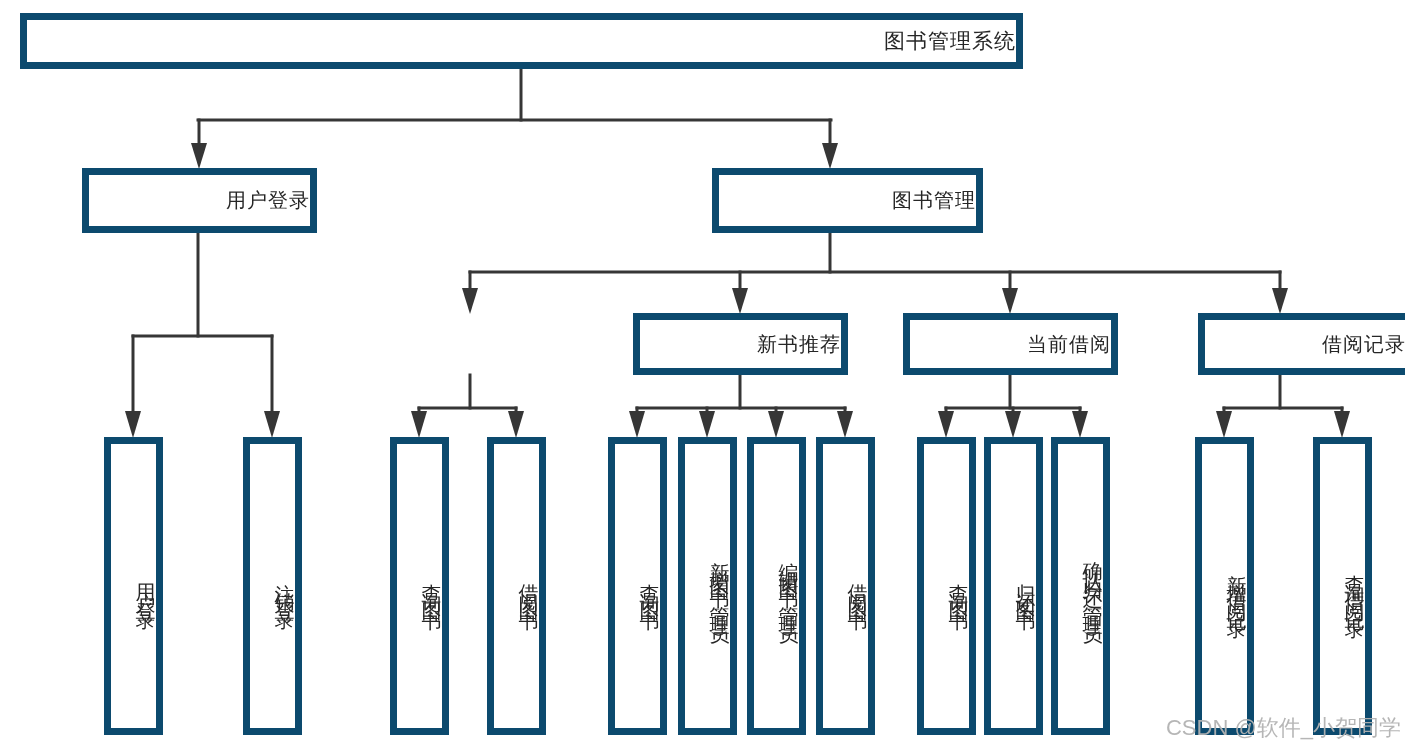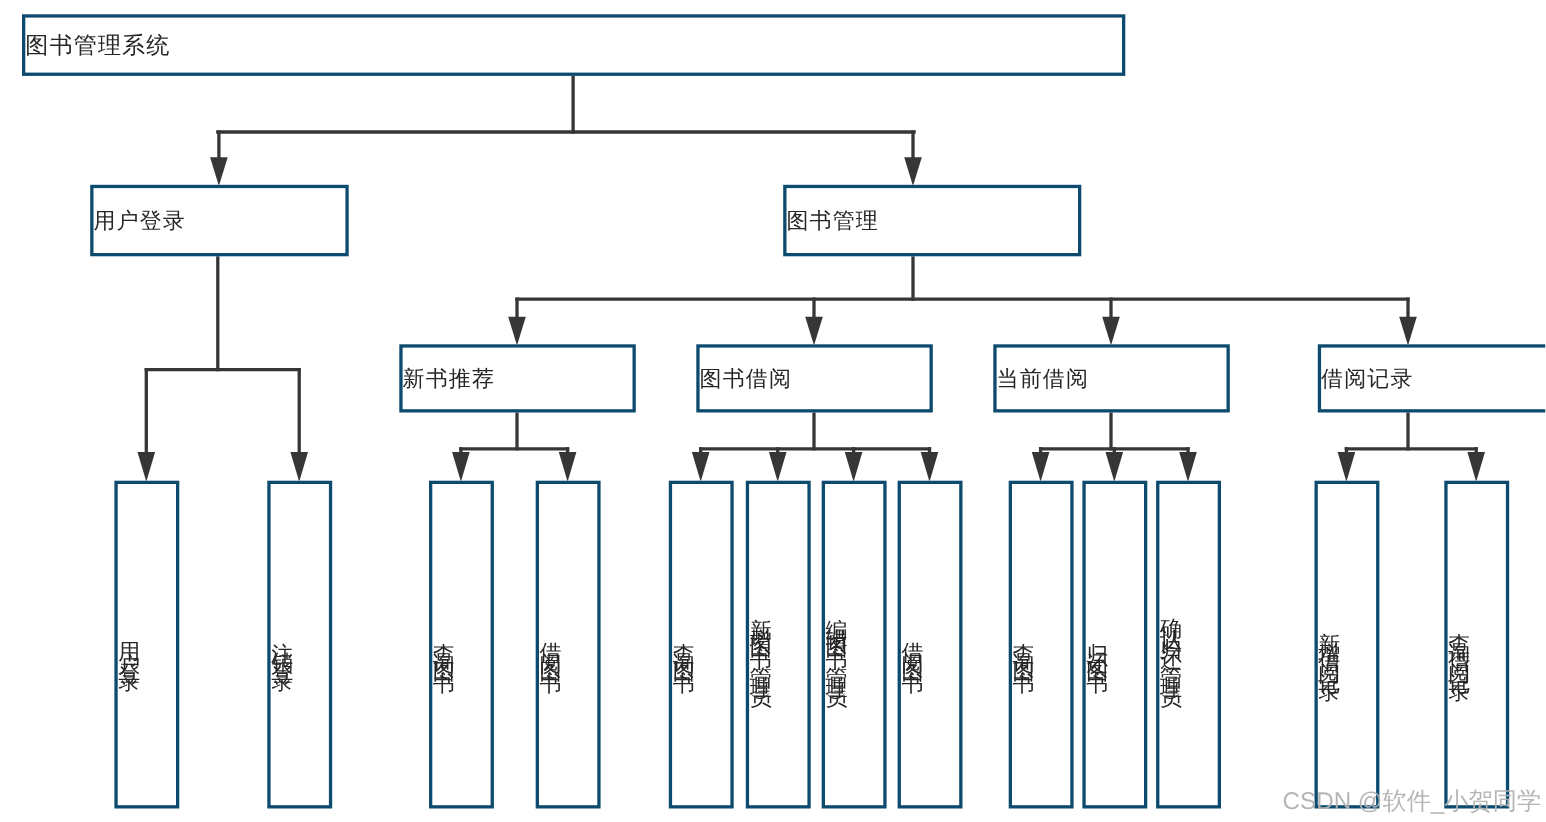--- a/index.html
+++ b/index.html
@@ -14,26 +14,27 @@
   }
   .connector-layer {
     position: absolute;
     left: 0; top: 0;
     width: 1405px; height: 747px;
     z-index: 1;
   }
   .node {
     position: absolute;
     box-sizing: border-box;
-    border: 3px solid #0c4a6e;
+    border: 7px solid #0c4a6e;
     background: #ffffff;
     display: flex;
     align-items: center;
-    justify-content: flex-start;
+    justify-content: flex-end;
     z-index: 2;
+    padding-left: 32px;
   }
   .node .h-label {
     font-size: 20px;
     letter-spacing: 1px;
     white-space: nowrap;
   }
   .node-root { left: 20px; top: 13px; width: 1003px; height: 56px; }
   .node-root .h-label { font-size: 21px; }
   .lvl2 { top: 168px; height: 65px; }
   .lvl3 { top: 313px; height: 62px; }
@@ -143,25 +144,22 @@
     <span class="h-label">图书管理系统</span>
   </div>
 
   <div class="node lvl2" style="left:82px; width:235px;">
     <span class="h-label">用户登录</span>
   </div>
   <div class="node lvl2" style="left:712px; width:271px;">
     <span class="h-label">图书管理</span>
   </div>
 
-  <div class="node lvl3" style="left:363px; width:215px;">
+  <div class="node lvl3" style="left:633px; width:215px;">
     <span class="h-label">新书推荐</span>
-  </div>
-  <div class="node lvl3" style="left:633px; width:215px;">
-    <span class="h-label">图书借阅</span>
   </div>
   <div class="node lvl3" style="left:903px; width:215px;">
     <span class="h-label">当前借阅</span>
   </div>
   <div class="node lvl3" style="left:1173px; width:215px;margin-left:25px;">
     <span class="h-label">借阅记录</span>
   </div>
 
   <div class="node leaf" style="left:104px;">
     <span class="v-label">用户登录</span>

